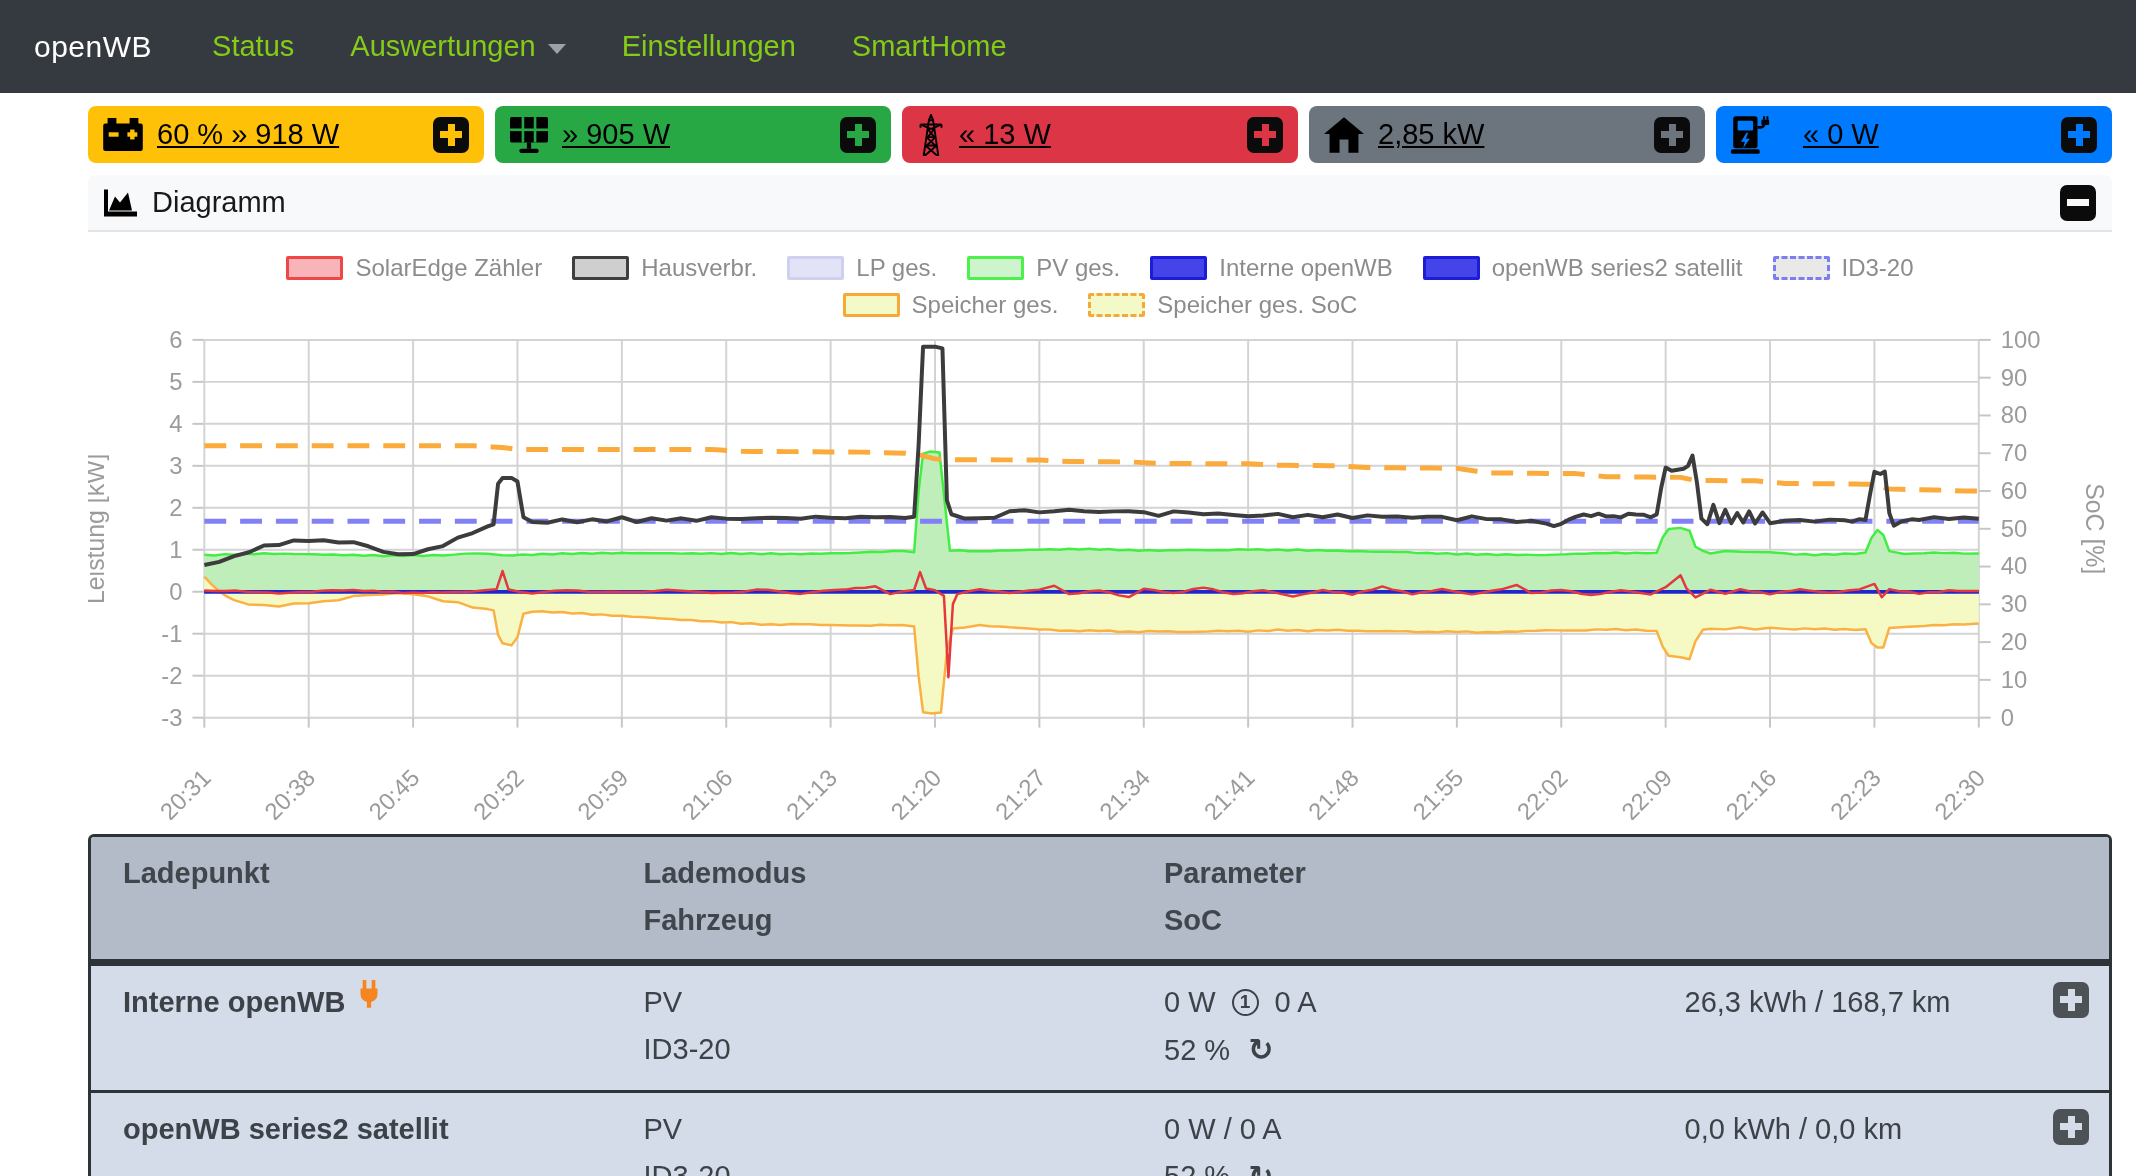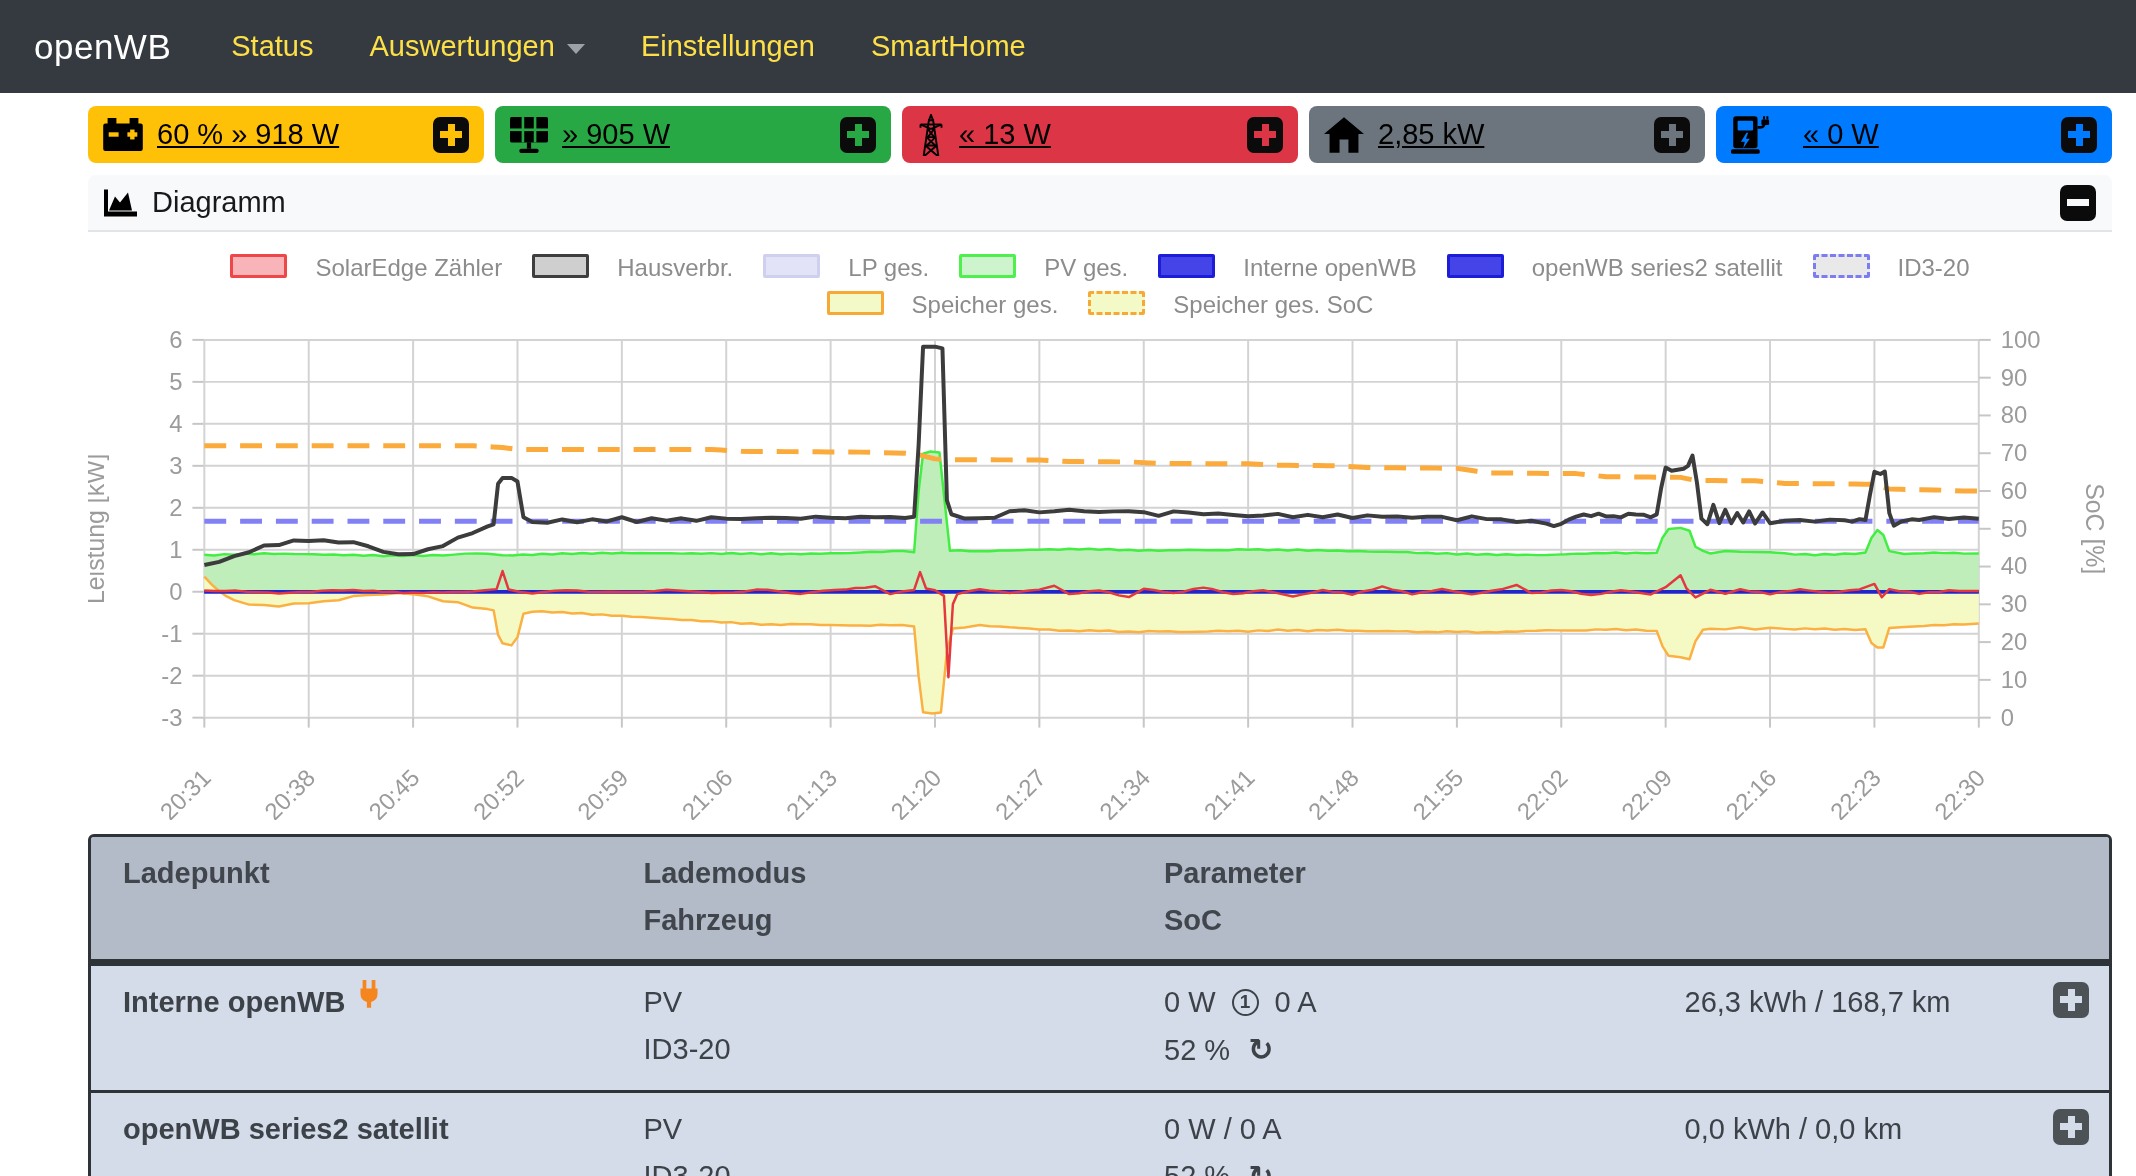--- a/index.html
+++ b/index.html
@@ -1,23 +1,23 @@
 <!DOCTYPE html>
 <html><head>
 <meta charset="utf-8">
 <style>
   * { box-sizing: border-box; margin: 0; padding: 0; }
   html,body { width:2136px; height:1176px; background:#fff; overflow:hidden;
     font-family:"Liberation Sans","DejaVu Sans",sans-serif; }
 
   
   .navbar { height:93px; background:#343a40; display:flex; align-items:center; padding:0 34px; }
-  .brand { color:#ffffff; font-size:35px; letter-spacing:0.5px; margin-right:60px; }
+  .brand { color:#ffffff; font-size:30px; letter-spacing:0.5px; margin-right:60px; }
   .nav-links { display:flex; align-items:center; gap:56px; }
-  .nav-link { color:#fde047; font-size:29px; text-decoration:none; display:flex; align-items:center; gap:12px; }
+  .nav-link { color:#84cc16; font-size:29px; text-decoration:none; display:flex; align-items:center; gap:12px; }
   .caret { width:0; height:0; border-left:9px solid transparent; border-right:9px solid transparent; border-top:10px solid #9ba1a7; margin-top:4px; }
 
   
   .badges { display:flex; gap:11px; margin:13px 24px 0 88px; }
   .badge { flex:1; height:57px; border-radius:8px; display:flex; align-items:center; padding:0 15px; color:#000; font-size:29px;text-decoration:underline; }
   .badge .bicon { display:flex; align-items:center; margin-right:14px; }
   .badge .btext { white-space:nowrap; }
   .spacer { flex:1; }
   .sqbtn { position:relative; width:36px; height:36px; background:#0b0b0b; border-radius:7px; flex:none; }
   .sqbtn::before { content:""; position:absolute; left:7px; right:7px; top:50%; margin-top:-3.5px; height:7px; background:var(--bg,#fff); }
@@ -26,21 +26,21 @@
   
   .card { margin:12px 24px 0 88px; background:#fff; border-radius:8px 8px 0 0; }
   .card-header { height:57px; background:#f8f9fa; border-bottom:2px solid #e2e5e8; border-radius:8px 8px 0 0;
     display:flex; align-items:center; padding:0 16px; }
   .card-title { font-size:29px; color:#17191b; margin-left:14px; font-weight:500; }
   .card-header .sqbtn { --bg:#f8f9fa; }
 
   
   #legend { margin-top:22px; display:flex; flex-direction:column; align-items:center; gap:9px; }
   .legend-row { display:flex; justify-content:center; align-items:center; gap:30px; }
-  .legend-item { display:flex; gap:28px; }
+  .legend-item { display:flex; align-items:center; gap:12px; }
   .legend-box { width:57px; height:24px; border-radius:2px; }
   .legend-label { font-size:24px; color:#8c8c8c; white-space:nowrap; }
 
   #chart-svg { display:block; width:2028px; margin-top:4px; }
 
   
   .cptable { margin:14px 24px 0 88px; border:3px solid #2e3338; border-radius:6px; overflow:hidden; background:#d4dbe9; }
   .trow { display:grid; grid-template-columns:26% 26% 26% 22%; padding:13px 16px 15px 0; position:relative; }
   .thead { background:#b3bac8; border-bottom:4px solid #2e3338; }
   .trow + .trow-body, .trow-body + .trow-body { border-top:3px solid #2e3338; }

